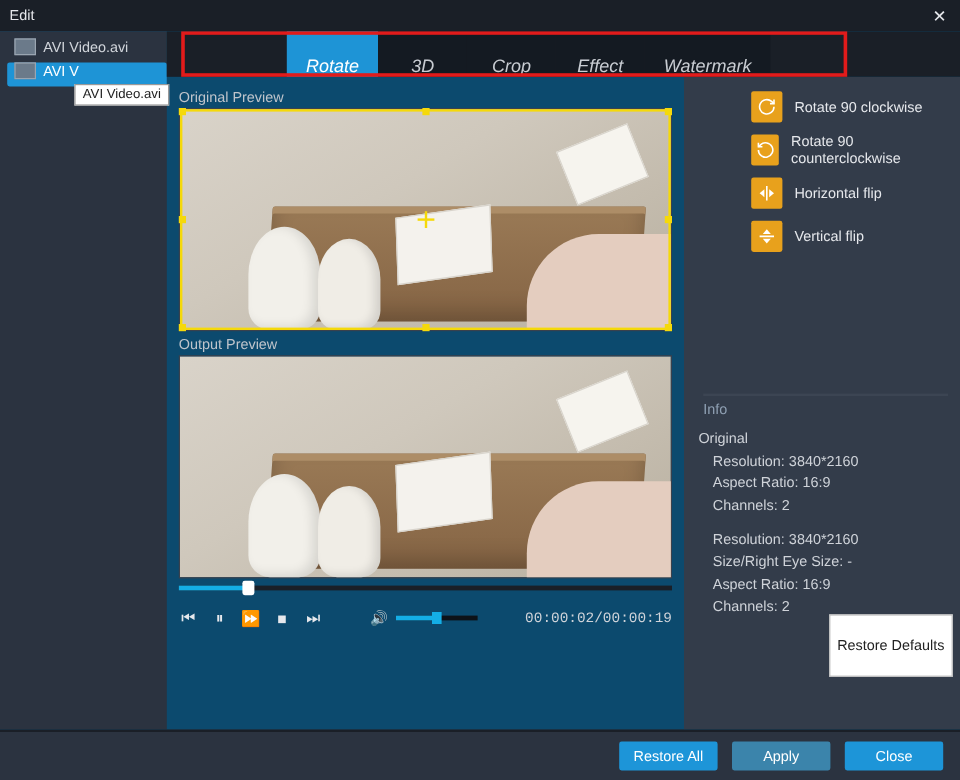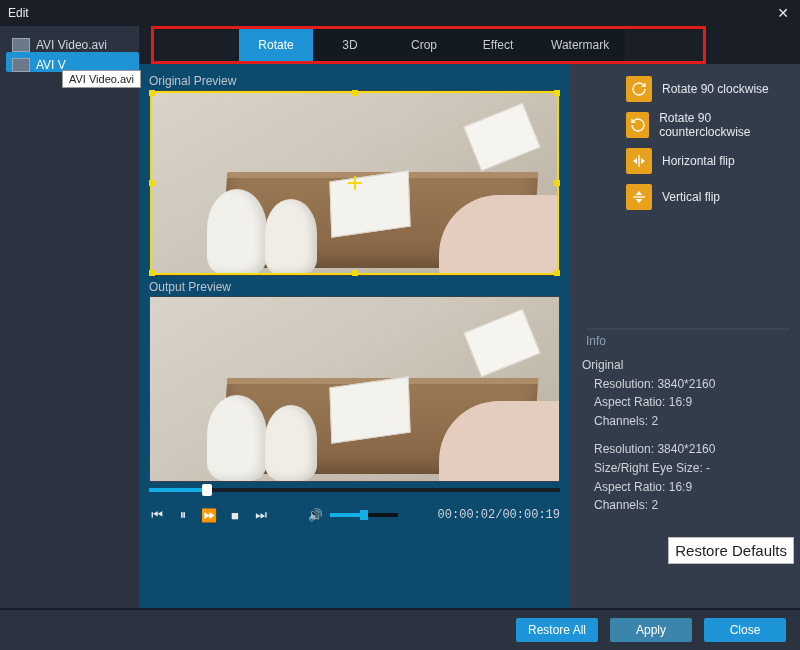--- a/index.html
+++ b/index.html
@@ -3,29 +3,29 @@
 <meta charset="utf-8">
 <style>
   * { box-sizing: border-box; margin: 0; padding: 0; }
   html, body { width: 800px; height: 650px; overflow: hidden; font-family: "Segoe UI", Arial, sans-serif; background: #2b3340; color: #d0d4da; font-size: 12px; }
   .app { width: 800px; height: 650px; display: flex; flex-direction: column; background: #0c4a6e; }
   .titlebar { height: 26px; display: flex; align-items: center; background: #1a1f27; padding: 0 8px; }
   .titlebar .title { flex: 1; font-size: 12px; color: #e6e8ec; }
   .titlebar .close { width: 18px; text-align: center; color: #e6e8ec; cursor: pointer; font-size: 14px; }
   .body { flex: 1; display: flex; overflow: hidden; }
   .sidebar { width: 139px; background: #2b3340; padding: 6px 0 0 6px; }
-  .sidebar .item { display: flex; align-items: flex-end; gap: 6px; height: 20px; padding: 0 6px; border-radius: 2px; font-size: 12px; cursor: pointer; position: relative; }
+  .sidebar .item { display: flex; align-items: flex-start; gap: 6px; height: 20px; padding: 0 6px; border-radius: 2px; font-size: 12px; cursor: pointer; position: relative; }
   .sidebar .item.active { background: #1e94d6; color: #fff; }
   .sidebar .thumb { width: 18px; height: 14px; background: #6b7a8a; border: 1px solid #9aa5b1; }
   .sidebar .tooltip { position: absolute; left: 56px; top: 18px; background: #fff; color: #222; padding: 2px 6px; font-size: 11px; border: 1px solid #999; white-space: nowrap; z-index: 50; }
   .mainwrap { flex: 1; display: flex; flex-direction: column; position: relative; }
   .tabs-outer { position: relative; height: 38px; background: #1a1f27; }
   .tabs-outer .redbox { position: absolute; left: 12px; right: 94px; top: 0; bottom: 0; border: 3px solid #e21b1b; pointer-events: none; z-index: 10; }
   .tabrow { position: absolute; left: 0; right: 0; top: 0; bottom: 0; display: flex; align-items: stretch; padding-left: 100px; }
-  .tab { min-width: 74px; padding: 0 16px; display: flex; align-items: center; justify-content: center; font-size: 12px; color: #c8ccd2; cursor: pointer; background: #141a22; }
+  .tab { min-width: 74px; padding: 0 16px; display: flex; align-items: flex-end; justify-content: center; font-size: 15px; color: #c8ccd2; cursor: pointer; background: #141a22; font-style: italic; }
   .tab.active { background: #1e94d6; color: #fff; }
   .main { flex: 1; display: flex; overflow: hidden; }
   .left { flex: 1; padding: 6px 10px 0 10px; display: flex; flex-direction: column; }
   .sectlabel { font-size: 12px; color: #bfc4cb; margin: 4px 0 2px 0; }
   .preview { width: 100%; height: 186px; background: linear-gradient(150deg, #d9d3c9 0%, #cfc8bc 40%, #b8af9f 100%); position: relative; border: 1px solid #3a414d; }
   .preview .bench { position: absolute; left: 18%; right: 6%; top: 44%; height: 52%; background: linear-gradient(#9a7a56, #856444); transform: skewX(-4deg); border-radius: 2px; box-shadow: inset 0 6px 0 #ad8d67, inset 0 -8px 18px rgba(0,0,0,.2); }
   .preview .vase1 { position: absolute; left: 14%; bottom: 0; width: 60px; height: 86px; background: #f2f0ea; border-radius: 30px 30px 18px 18px / 40px 40px 18px 18px; box-shadow: inset -6px -2px 10px rgba(0,0,0,.12); }
   .preview .vase2 { position: absolute; left: 28%; bottom: 0; width: 52px; height: 76px; background: #f0ede6; border-radius: 26px 26px 16px 16px / 34px 34px 16px 16px; box-shadow: inset -5px -2px 8px rgba(0,0,0,.12); }
   .preview .book { position: absolute; left: 44%; top: 46%; width: 80px; height: 56px; background: #f4f2ed; transform: rotate(-8deg) skewX(-6deg); border: 1px solid #d8d4cc; }
   .preview .paper { position: absolute; right: 6%; top: 12%; width: 64px; height: 48px; background: #f6f4ee; transform: rotate(-22deg); border: 1px solid #d8d4cc; }
@@ -53,21 +53,21 @@
   .optrow .iconbox { width:26px; height:26px; background:#e8a11c; border-radius:2px; display:flex; align-items:center; justify-content:center; color:#fff; }
   .optrow .iconbox svg { width:16px; height:16px; }
   .optlabel { font-size:12px; color:#e6e8ec; }
   .infohead { font-size:12px; color:#8fa0b3; margin: 110px 0 6px 4px; border-top: 2px solid #3c4553; padding-top:4px; position:relative; }
   .info { font-size:12px; color:#cfd3d9; line-height:1.55; }
   .info .h { margin-top:2px; }
   .info .row { padding-left: 12px; }
   .footer { height: 42px; display:flex; align-items:center; justify-content:flex-end; gap:12px; padding: 0 14px; background:#2b3340; border-top: 2px solid #1a1f27; }
   .footer .btn { min-width: 82px; height:24px; border:none; border-radius:2px; background:#1d95d8; color:#fff; font-size:12px; cursor:pointer; }
   .footer .btn.muted { background:#3b84ab; }
-  .restore-defaults { position:absolute; right:6px; bottom:44px; background:#fff; color:#222; border:1px solid #bbb; font-size:15px; padding:4px 6px; cursor:pointer; }
+  .restore-defaults { position:absolute; right:6px; bottom:44px; background:#fff; color:#222; border:1px solid #bbb; font-size:12px; padding:18px 6px; cursor:pointer; }
 </style>
 </head>
 <body>
 
 <div class="app">
   <div class="titlebar">
     <div class="title">Edit</div>
     <div class="close">✕</div>
   </div>
 

